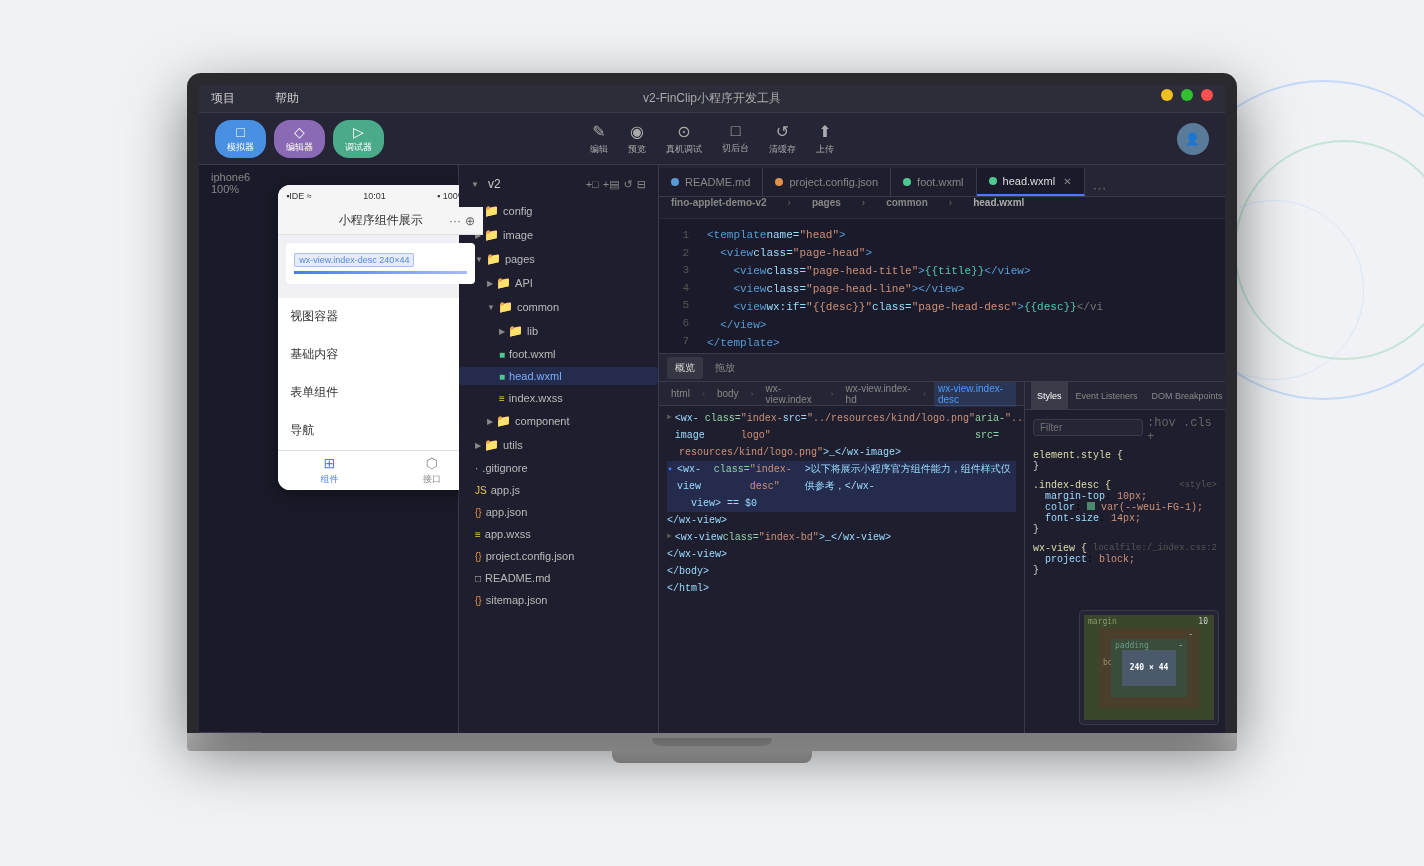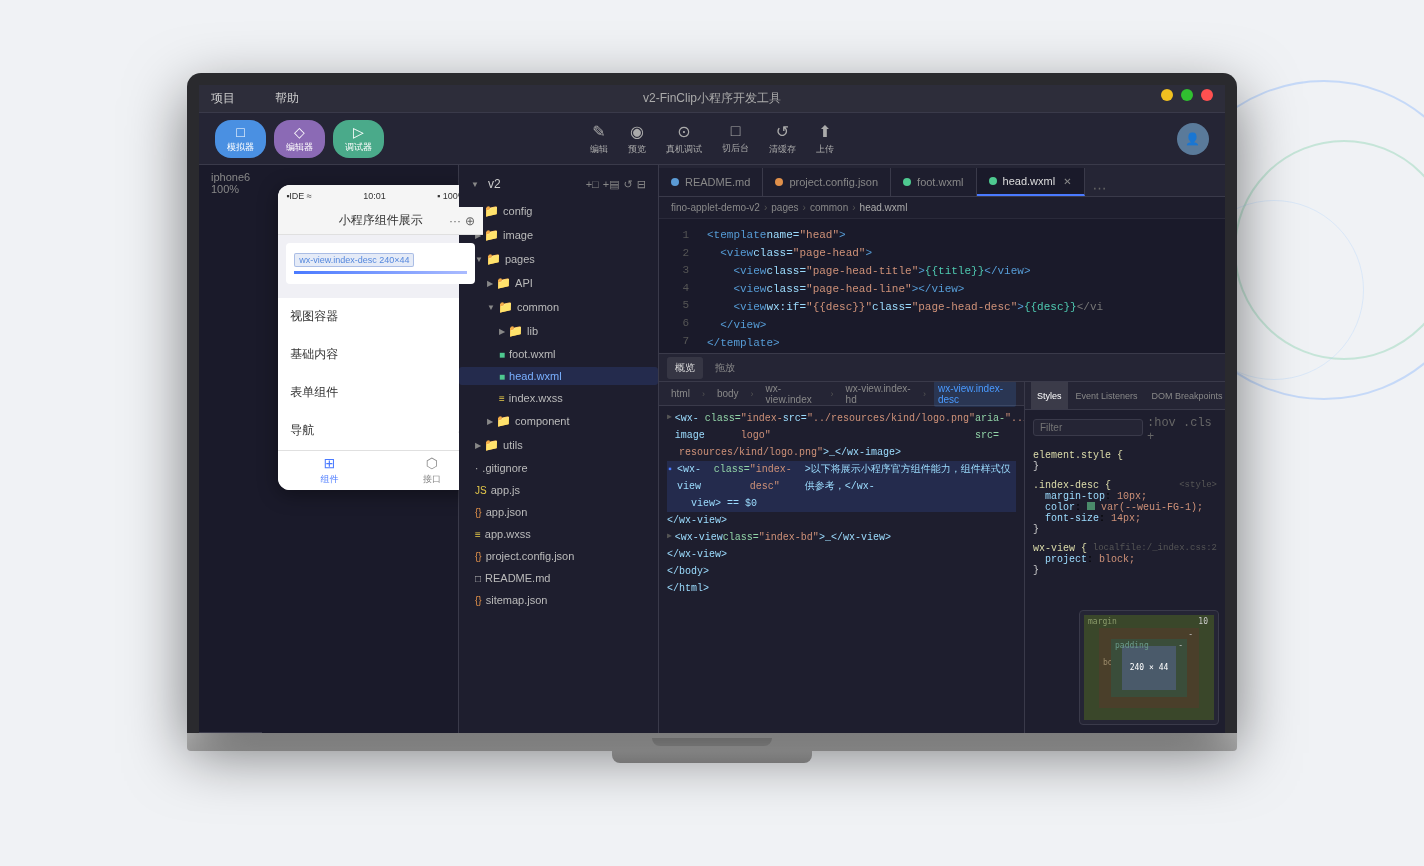--- a/index.html
+++ b/index.html
@@ -446,26 +446,26 @@
     .tab .tab-dot-green { width: 8px; height: 8px; border-radius: 50%; background: #4ec990; }
     .tab .tab-dot-orange { width: 8px; height: 8px; border-radius: 50%; background: #e0904a; }
     .tab .tab-dot-blue { width: 8px; height: 8px; border-radius: 50%; background: #5b9bd5; }
 
     
     .breadcrumb {
       background: #1e1e2e;
       height: 22px;
       padding: 0 12px;
       display: flex;
-      align-items: center;
-      gap: 4px;
+      gap: 21px;
       font-size: 10px;
       color: #666;
       flex-shrink: 0;
       border-bottom: 1px solid #2a2a3a;
+      font-weight: bold;
     }
     .breadcrumb .crumb { color: #888; }
     .breadcrumb .sep { color: #555; }
     .breadcrumb .crumb.current { color: #aaa; }
 
     
     .code-area {
       flex: 1;
       background: #1a1a2a;
       overflow: hidden;
@@ -1143,21 +1143,21 @@
                 <div style="position:absolute;bottom:8px;right:6px;width:140px;height:115px;background:#252535;border:1px solid #3a3a4a;border-radius:4px;display:flex;flex-direction:column;align-items:center;justify-content:center;font-size:9px;font-family:monospace;">
                   <div style="position:relative;width:130px;height:105px;background:#3a472a;display:flex;align-items:center;justify-content:center;">
                     <span style="position:absolute;top:2px;left:4px;color:#8a9a6a;font-size:8px;">margin</span>
                     <span style="position:absolute;top:2px;right:6px;color:#ccc;font-size:8px;">10</span>
                     <div style="position:relative;width:100px;height:80px;background:#4a3f2a;display:flex;align-items:center;justify-content:center;">
                       <span style="position:absolute;top:2px;left:4px;color:#9a8a6a;font-size:8px;margin-top:28px;">border</span>
                       <span style="position:absolute;top:2px;right:6px;color:#ccc;font-size:8px;">-</span>
                       <div style="position:relative;width:76px;height:58px;background:#3a4d3a;display:flex;align-items:center;justify-content:center;">
                         <span style="position:absolute;top:2px;left:4px;color:#6a9a8a;font-size:8px;">padding</span>
                         <span style="position:absolute;top:2px;right:4px;color:#ccc;font-size:8px;">-</span>
-                        <div style="width:54px;height:44px;background:#4a5a6a;display:flex;align-items:center;justify-content:center;color:white;font-size:8px;text-align:center;">
+                        <div style="width:54px;height:36px;background:#4a5a6a;display:flex;align-items:center;justify-content:center;color:white;font-size:8px;text-align:center;font-weight:bold;">
                           240 × 44
                         </div>
                       </div>
                     </div>
                   </div>
                 </div>
               </div>
             </div>
           </div>
 

